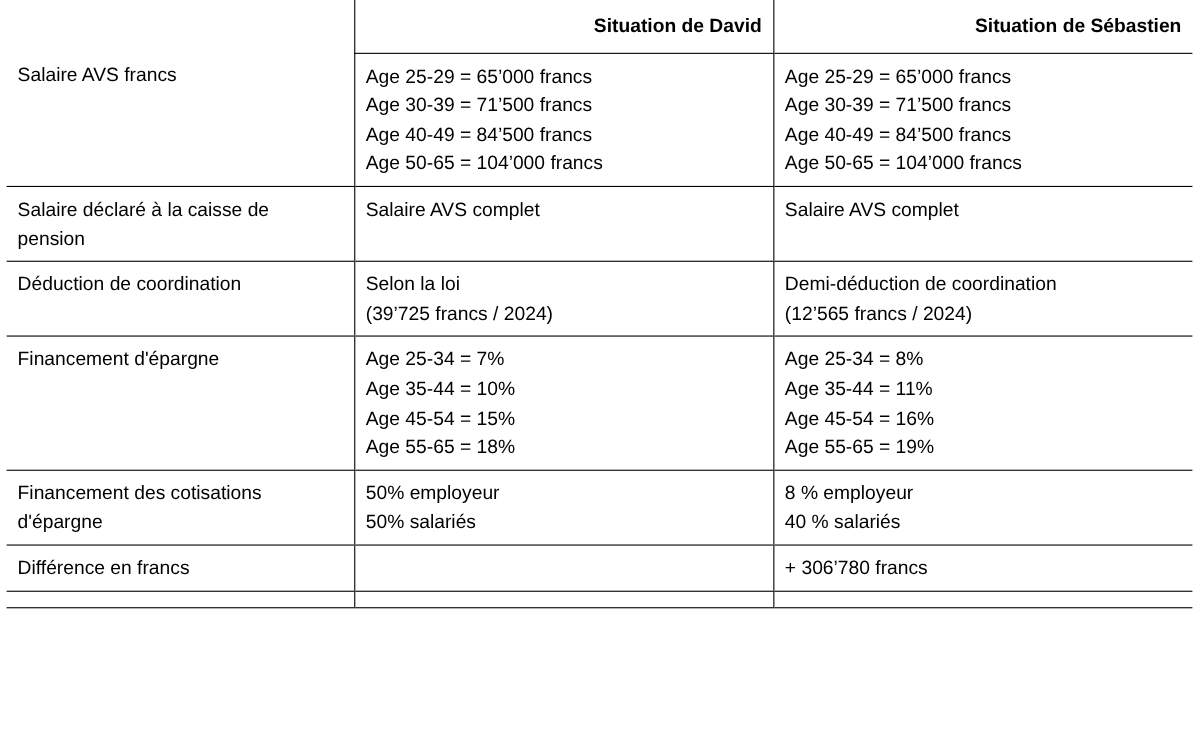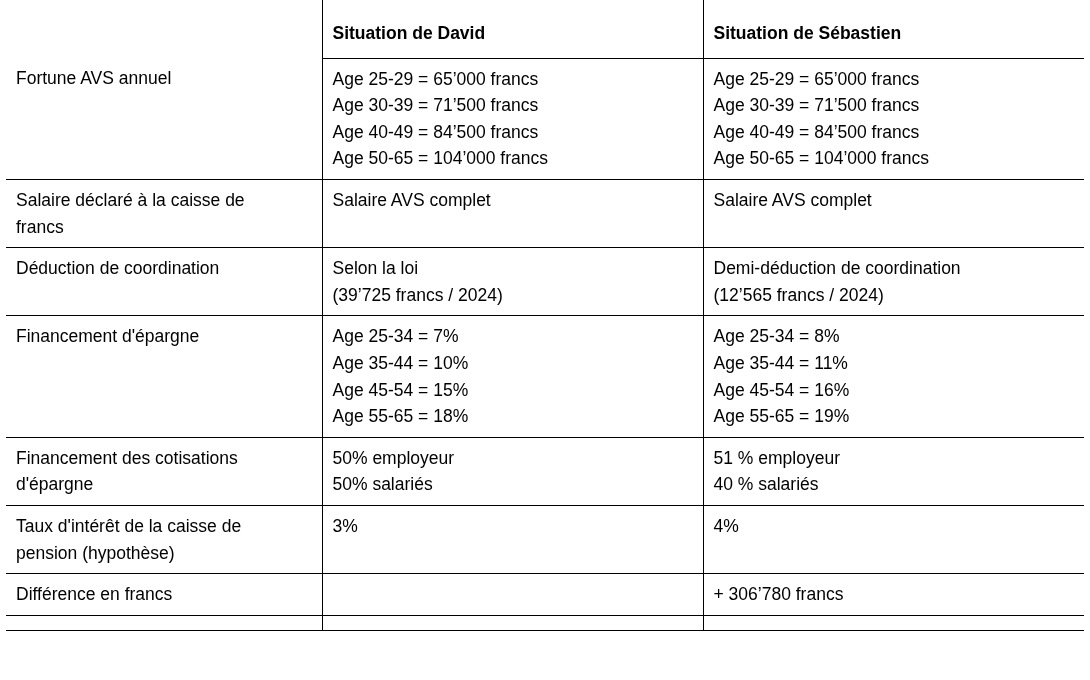--- a/index.html
+++ b/index.html
@@ -32,22 +32,23 @@
   table.comparison td {
     vertical-align: top;
     padding: 7px 10px 7px 10px;
     font-size: 17.5px;
     line-height: 1.52;
     border: 0;
   }
   
   table.comparison tr.hdr td {
     border-bottom: 1.6px solid #000;
-    padding-top: 20px;
+    padding-top: 10px;
     padding-bottom: 11px;
+    text-align: right;
   }
   table.comparison tr.body-row td {
     border-bottom: 1.6px solid #000;
   }
   table.comparison tr.body-row:last-child td {
     border-bottom: 1.6px solid #000;
   }
   
   table.comparison td.col-david,
   table.comparison td.col-seb {
@@ -83,39 +84,39 @@
           </td>
           <td class="col-david">
             <span class="line hdr-cell-text">Situation de David</span>
           </td>
           <td class="col-seb">
             <span class="line hdr-cell-text">Situation de Sébastien</span>
           </td>
         </tr>
         <tr class="body-row">
           <td class="col-label">
-            <span class="line">Fortune AVS annuel</span>
+            <span class="line">Salaire AVS francs</span>
           </td>
           <td class="col-david">
             <span class="line">Age 25-29 = 65’000 francs</span>
             <span class="line">Age 30-39 = 71’500 francs</span>
             <span class="line">Age 40-49 = 84’500 francs</span>
             <span class="line">Age 50-65 = 104’000 francs</span>
           </td>
           <td class="col-seb">
             <span class="line">Age 25-29 = 65’000 francs</span>
             <span class="line">Age 30-39 = 71’500 francs</span>
             <span class="line">Age 40-49 = 84’500 francs</span>
             <span class="line">Age 50-65 = 104’000 francs</span>
           </td>
         </tr>
         <tr class="body-row">
           <td class="col-label">
             <span class="line">Salaire déclaré à la caisse de</span>
-            <span class="line">francs</span>
+            <span class="line">pension</span>
           </td>
           <td class="col-david">
             <span class="line">Salaire AVS complet</span>
           </td>
           <td class="col-seb">
             <span class="line">Salaire AVS complet</span>
           </td>
         </tr>
         <tr class="body-row">
           <td class="col-label">
@@ -150,34 +151,22 @@
         <tr class="body-row">
           <td class="col-label">
             <span class="line">Financement des cotisations</span>
             <span class="line">d'épargne</span>
           </td>
           <td class="col-david">
             <span class="line">50% employeur</span>
             <span class="line">50% salariés</span>
           </td>
           <td class="col-seb">
-            <span class="line">51 % employeur</span>
+            <span class="line">8 % employeur</span>
             <span class="line">40 % salariés</span>
-          </td>
-        </tr>
-        <tr class="body-row">
-          <td class="col-label">
-            <span class="line">Taux d'intérêt de la caisse de</span>
-            <span class="line">pension (hypothèse)</span>
-          </td>
-          <td class="col-david">
-            <span class="line">3%</span>
-          </td>
-          <td class="col-seb">
-            <span class="line">4%</span>
           </td>
         </tr>
         <tr class="body-row">
           <td class="col-label">
             <span class="line">Différence en francs</span>
           </td>
           <td class="col-david">
             <span class="empty-cell">&nbsp;</span>
           </td>
           <td class="col-seb">

